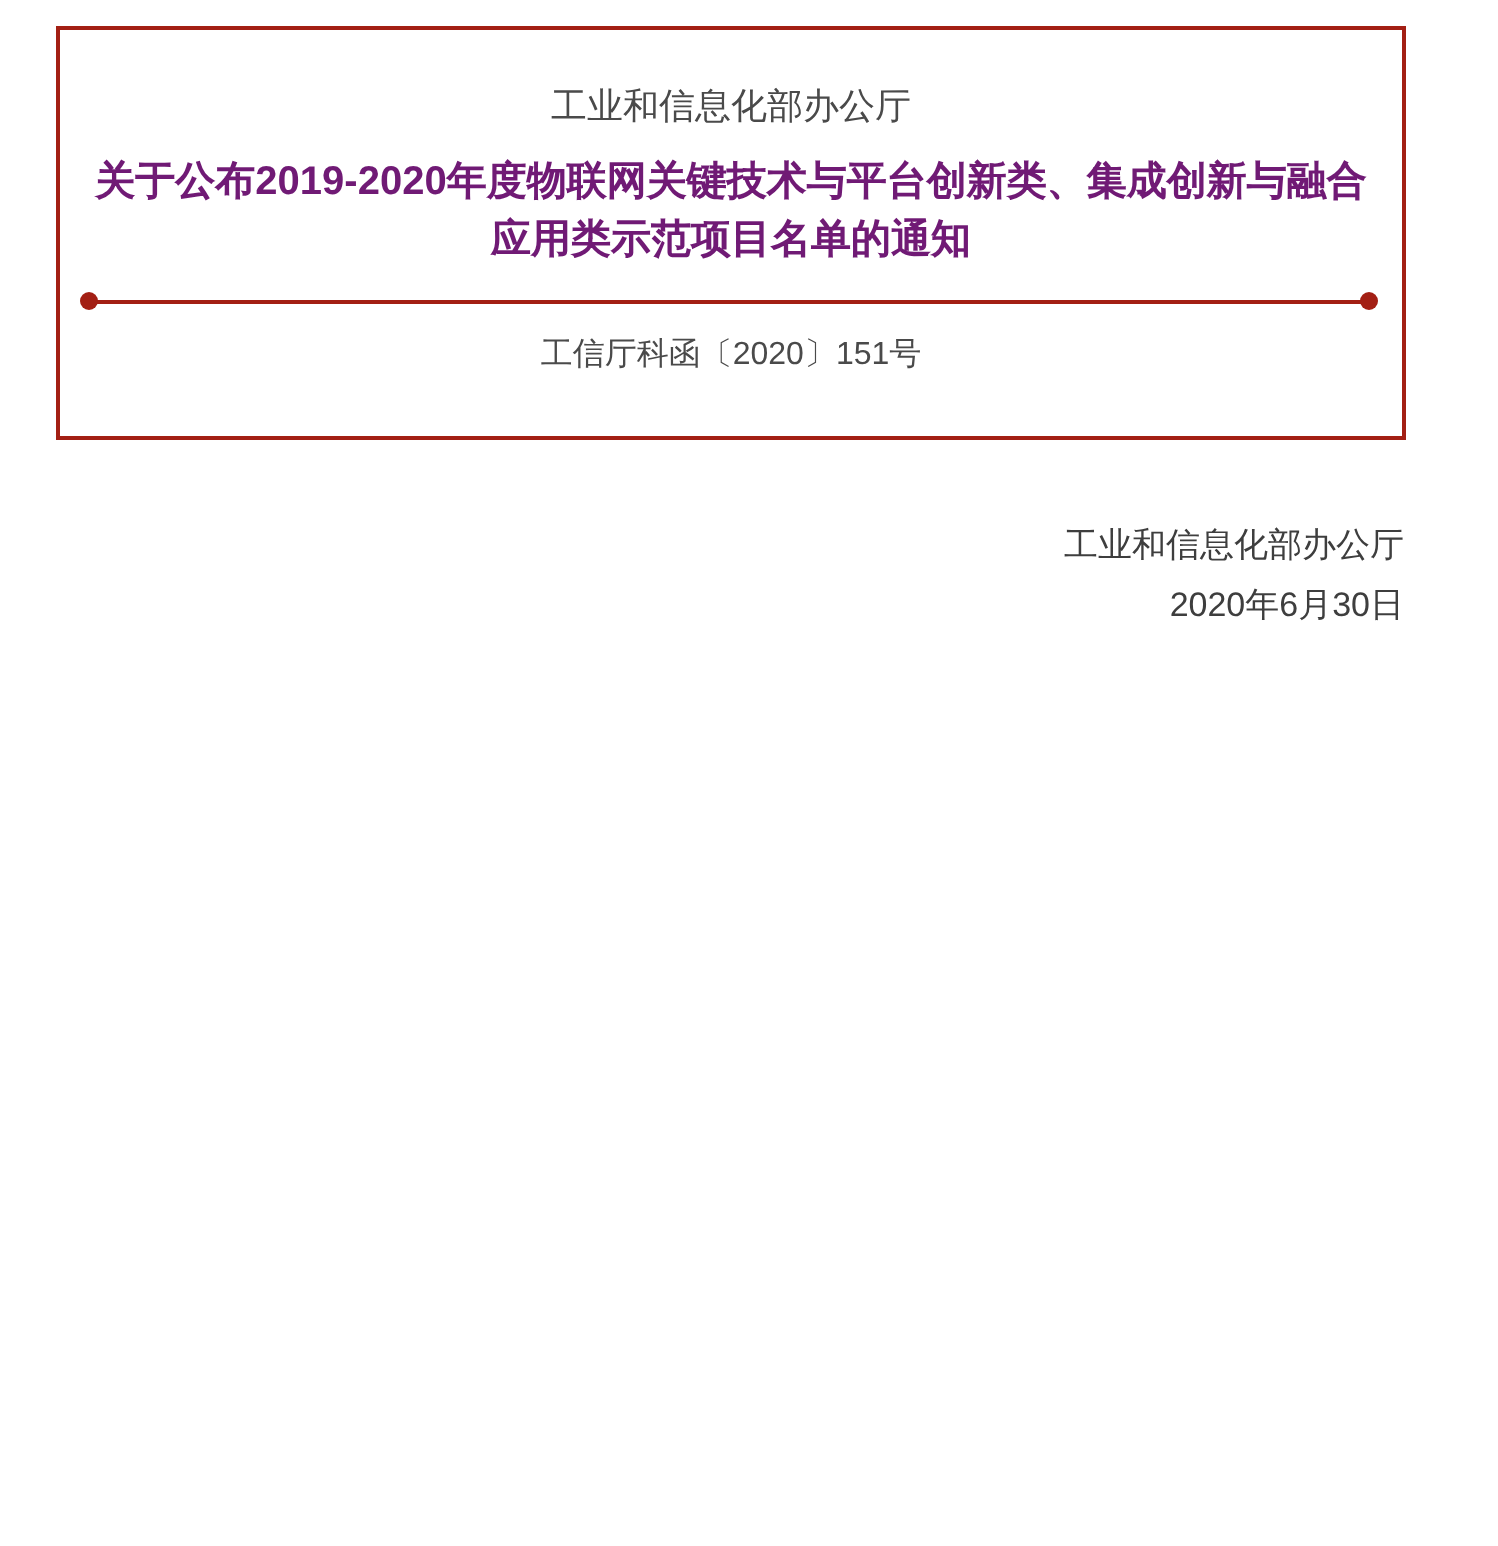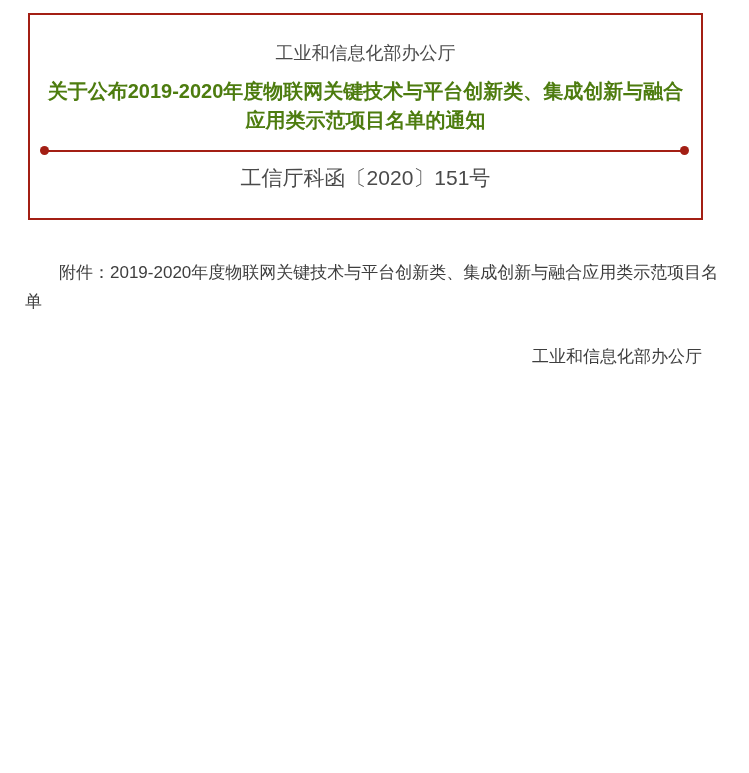--- a/index.html
+++ b/index.html
@@ -27,21 +27,21 @@
     font-weight: normal;
     color: #4a4a4a;
     line-height: 22px;
   }
   .header-title {
     margin: 13px auto 0;
     max-width: 652px;
     text-align: center;
     font-size: 20px;
     font-weight: bold;
-    color: #4d7c0f;
+    color: #701a75;
     line-height: 29px;
   }
   .header-divider {
     position: relative;
     height: 2px;
     background: #a31f14;
     margin: 15px 14px 0 12px;
   }
   .divider-dot {
     position: absolute;
@@ -49,21 +49,21 @@
     width: 9px;
     height: 9px;
     border-radius: 50%;
     background: #a31f14;
   }
   .divider-dot.left  { left: -2px; }
   .divider-dot.right { right: -2px; }
   .doc-number {
     margin-top: 15px;
     text-align: center;
-    font-size: 21px;
+    font-size: 16px;
     color: #4a4a4a;
     line-height: 21px;
   }
   
   .content {
     margin: 38px 28px 0 25px;
     font-size: 17px;
     line-height: 29px;
     color: #3e3e3e;
   }
@@ -95,22 +95,22 @@
     <div class="header-org">工业和信息化部办公厅</div>
     <h1 class="header-title">关于公布2019-2020年度物联网关键技术与平台创新类、集成创新与融合应用类示范项目名单的通知</h1>
     <div class="header-divider">
       <span class="divider-dot left"></span>
       <span class="divider-dot right"></span>
     </div>
     <div class="doc-number">工信厅科函〔2020〕151号</div>
   </div>
 
   <div class="content">
-    <p class="para-indent">附件：2019-2020年度物联网关键技术与平台创新类、集成创新与融合应用类示范项目名单</p>
 
     <div class="signature">
       <p>工业和信息化部办公厅</p>
+      <p>2020年6月30日</p>
     </div>
   </div>
 
   <div class="page-bottom-space"></div>
 
 </div>
 
 </body></html>

